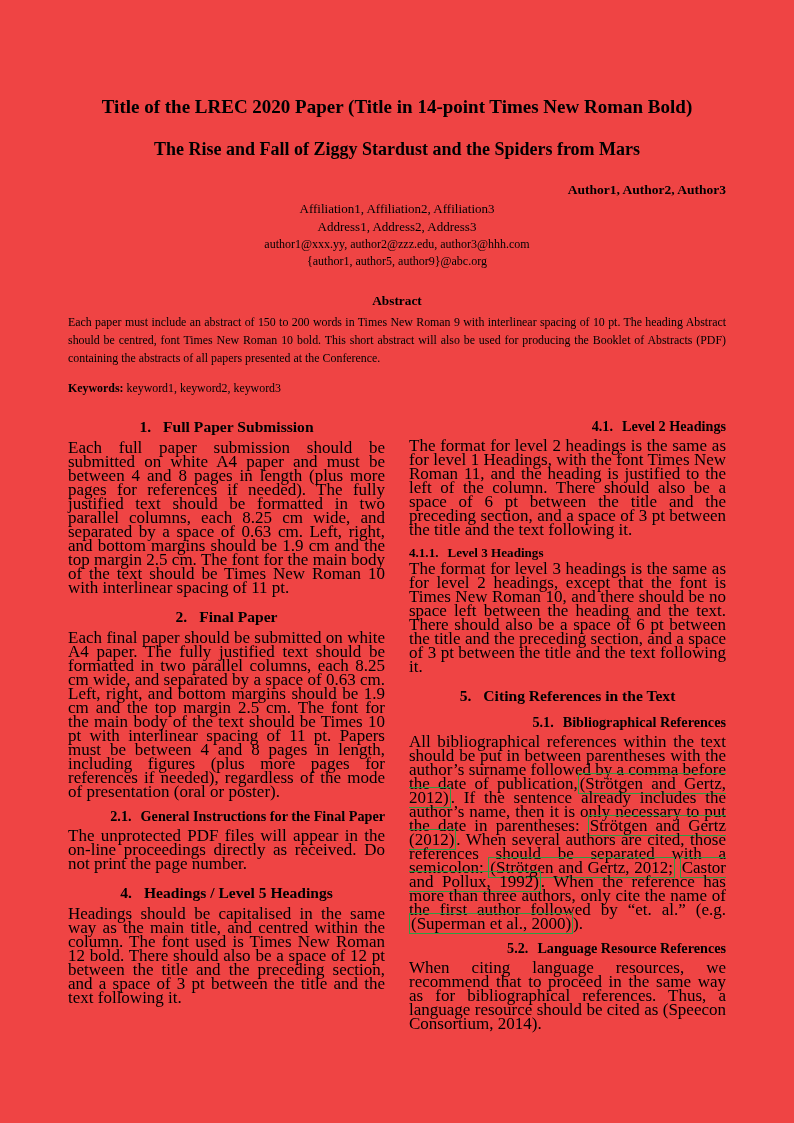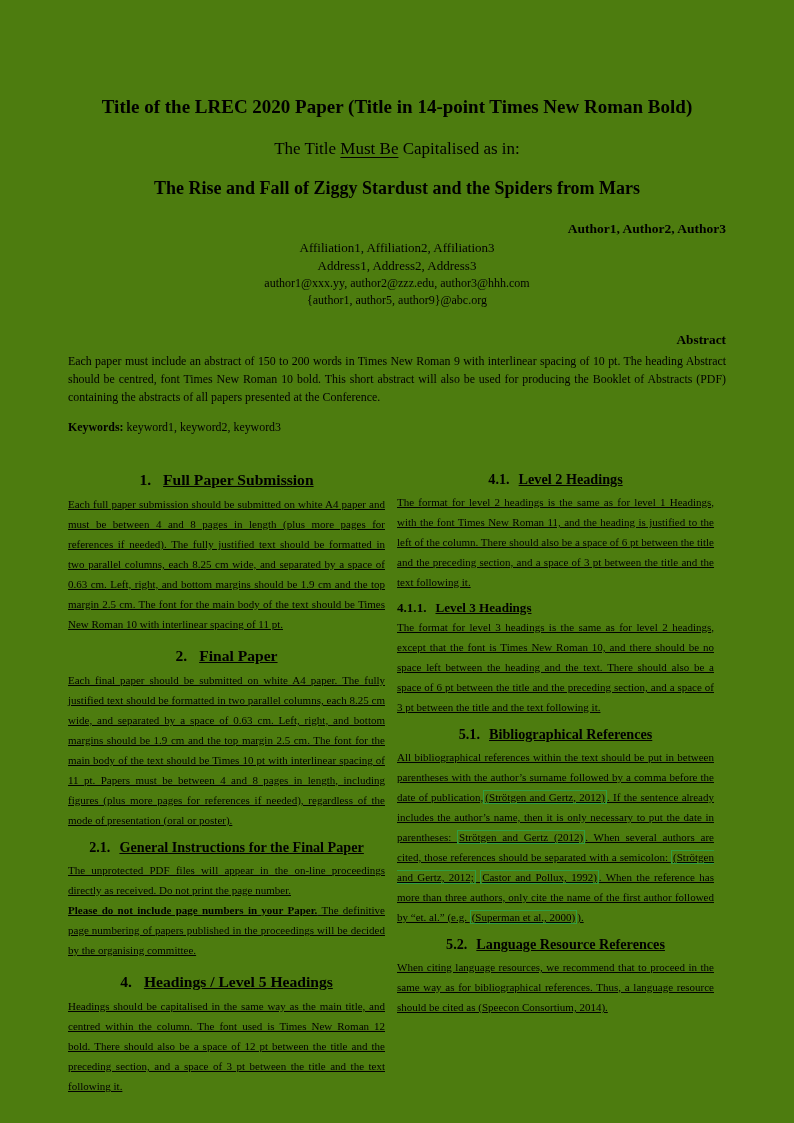--- a/index.html
+++ b/index.html
@@ -1,53 +1,52 @@
 <!DOCTYPE html>
 <html><head>
 <meta charset="utf-8">
 <style>
   * { margin: 0; padding: 0; box-sizing: border-box; }
   html, body { background: #ffffff; }
   .page {
-    width: 794px; height: 1123px; margin: 0 auto; background: #4d7c0f;
+    width: 794px; height: 1123px; margin: 0 auto; background: #ef4444;
     font-family: "Liberation Serif", "DejaVu Serif", serif; color: #000;
     padding: 96px 68px 56px 68px; overflow: hidden;
   }
   .title { font-size: 19px; font-weight: bold; text-align: center; line-height: 1.2; margin-bottom: 20px; }
   .subtitle { font-size: 17px; text-align: center; margin-bottom: 19px; }
   .underlined { text-decoration: underline; text-underline-offset: 3px; }
   .example-title { font-size: 18px; font-weight: bold; text-align: center; margin-bottom: 22px; }
   .authors { font-size: 13.5px; font-weight: bold; text-align: right; margin-bottom: 3px; }
   .center-line { font-size: 13px; text-align: center; margin-bottom: 2px; }
   .email-line { font-size: 12px; text-align: center; margin-bottom: 2px; }
   .abstract-block { margin-top: 24px; }
-  .abstract-heading { font-size: 13.3px; font-weight: bold; text-align: right; margin-bottom: 4px; }
+  .abstract-heading { font-size: 13.3px; font-weight: bold; text-align: center; margin-bottom: 4px; }
   .abstract-text { font-size: 11.9px; line-height: 18px; text-align: justify; }
   .keywords { font-size: 11.9px; margin-top: 14px; }
   .keywords .kw-label { font-weight: bold; }
-  .columns { display: flex; gap: 12px; margin-top: 36px; text-decoration: underline; }
+  .columns { display: flex; gap: 24px; margin-top: 22px; }
   .col { width: 317px; }
   h2.l1 { font-size: 15.6px; font-weight: bold; text-align: center; margin: 13px 0 5px; }
-  h3.l2 { font-size: 14.2px; font-weight: bold; text-align: center; margin: 9px 0 4px; }
+  h3.l2 { font-size: 14.2px; font-weight: bold; text-align: right; margin: 9px 0 4px; }
   h4.l3 { font-size: 13.1px; font-weight: bold; text-align: left; margin: 8px 0 1px; }
   .col > :first-child { margin-top: 0; }
-  .body-text { font-size: 11px; line-height: 20px; text-align: justify; }
+  .body-text { font-size: 17px; line-height: 14px; text-align: justify; }
   .sec-num { display: inline-block; margin-right: 12px; }
   h3.l2 .sec-num, h4.l3 .sec-num { margin-right: 9px; }
   .cite { border: 1px solid #2e9e44; padding: 0 1px; }
   .bold-lead { font-weight: bold; }
 </style>
 </head>
 <body>
 
 <div class="page">
 
   <h1 class="title">Title of the LREC 2020 Paper (Title in 14-point Times New Roman Bold)</h1>
 
-  <div class="subtitle"><span>The Title </span><span class="underlined">Must Be</span><span> Capitalised as in:</span></div>
 
   <h1 class="example-title">The Rise and Fall of Ziggy Stardust and the Spiders from Mars</h1>
 
   <div class="authors">Author1, Author2, Author3</div>
   <div class="center-line">Affiliation1, Affiliation2, Affiliation3</div>
   <div class="center-line">Address1, Address2, Address3</div>
   <div class="email-line">author1@xxx.yy, author2@zzz.edu, author3@hhh.com</div>
   <div class="email-line">{author1, author5, author9}@abc.org</div>
 
   <section class="abstract-block">
@@ -63,35 +62,35 @@
 
       <h2 class="l1"><span class="sec-num">1.</span><span>Full Paper Submission</span></h2>
       <p class="body-text">Each full paper submission should be submitted on white A4 paper and must be between 4 and 8 pages in length (plus more pages for references if needed). The fully justified text should be formatted in two parallel columns, each 8.25 cm wide, and separated by a space of 0.63 cm. Left, right, and bottom margins should be 1.9 cm and the top margin 2.5 cm. The font for the main body of the text should be Times New Roman 10 with interlinear spacing of 11 pt.</p>
 
       <h2 class="l1"><span class="sec-num">2.</span><span>Final Paper</span></h2>
       <p class="body-text">Each final paper should be submitted on white A4 paper. The fully justified text should be formatted in two parallel columns, each 8.25 cm wide, and separated by a space of 0.63 cm. Left, right, and bottom margins should be 1.9 cm and the top margin 2.5 cm. The font for the main body of the text should be Times 10 pt with interlinear spacing of 11 pt. Papers must be between 4 and 8 pages in length, including figures (plus more pages for references if needed), regardless of the mode of presentation (oral or poster).</p>
 
       <h3 class="l2"><span class="sec-num">2.1.</span><span>General Instructions for the Final Paper</span></h3>
       <p class="body-text">The unprotected PDF files will appear in the on-line proceedings directly as received. Do not print the page number.</p>
 
-      <p class="body-text"><span class="bold-lead">Please do not include page numbers in your Paper.</span><span> The definitive page numbering of papers published in the proceedings will be decided by the organising committee.</span></p>
 
       <h2 class="l1"><span class="sec-num">4.</span><span>Headings / Level 5 Headings</span></h2>
       <p class="body-text">Headings should be capitalised in the same way as the main title, and centred within the column. The font used is Times New Roman 12 bold. There should also be a space of 12 pt between the title and the preceding section, and a space of 3 pt between the title and the text following it.</p>
 
     </div>
 
     <div class="col">
 
       <h3 class="l2"><span class="sec-num">4.1.</span><span>Level 2 Headings</span></h3>
       <p class="body-text">The format for level 2 headings is the same as for level 1 Headings, with the font Times New Roman 11, and the heading is justified to the left of the column. There should also be a space of 6 pt between the title and the preceding section, and a space of 3 pt between the title and the text following it.</p>
 
       <h4 class="l3"><span class="sec-num">4.1.1.</span><span>Level 3 Headings</span></h4>
       <p class="body-text">The format for level 3 headings is the same as for level 2 headings, except that the font is Times New Roman 10, and there should be no space left between the heading and the text. There should also be a space of 6 pt between the title and the preceding section, and a space of 3 pt between the title and the text following it.</p>
 
+      <h2 class="l1"><span class="sec-num">5.</span><span>Citing References in the Text</span></h2>
 
       <h3 class="l2"><span class="sec-num">5.1.</span><span>Bibliographical References</span></h3>
       <p class="body-text"><span>All bibliographical references within the text should be put in between parentheses with the author’s surname followed by a comma before the date of publication,</span><span class="cite">(Strötgen and Gertz, 2012)</span><span>. If the sentence already includes the author’s name, then it is only necessary to put the date in parentheses: </span><span class="cite">Strötgen and Gertz (2012)</span><span>. When several authors are cited, those references should be separated with a semicolon: </span><span class="cite">(Strötgen and Gertz, 2012;</span><span> </span><span class="cite">Castor and Pollux, 1992)</span><span>. When the reference has more than three authors, only cite the name of the first author followed by “et. al.” (e.g. </span><span class="cite">(Superman et al., 2000)</span><span>).</span></p>
 
       <h3 class="l2"><span class="sec-num">5.2.</span><span>Language Resource References</span></h3>
 
       <p class="body-text">When citing language resources, we recommend that to proceed in the same way as for bibliographical references. Thus, a language resource should be cited as (Speecon Consortium, 2014).</p>
 
     </div>
 

